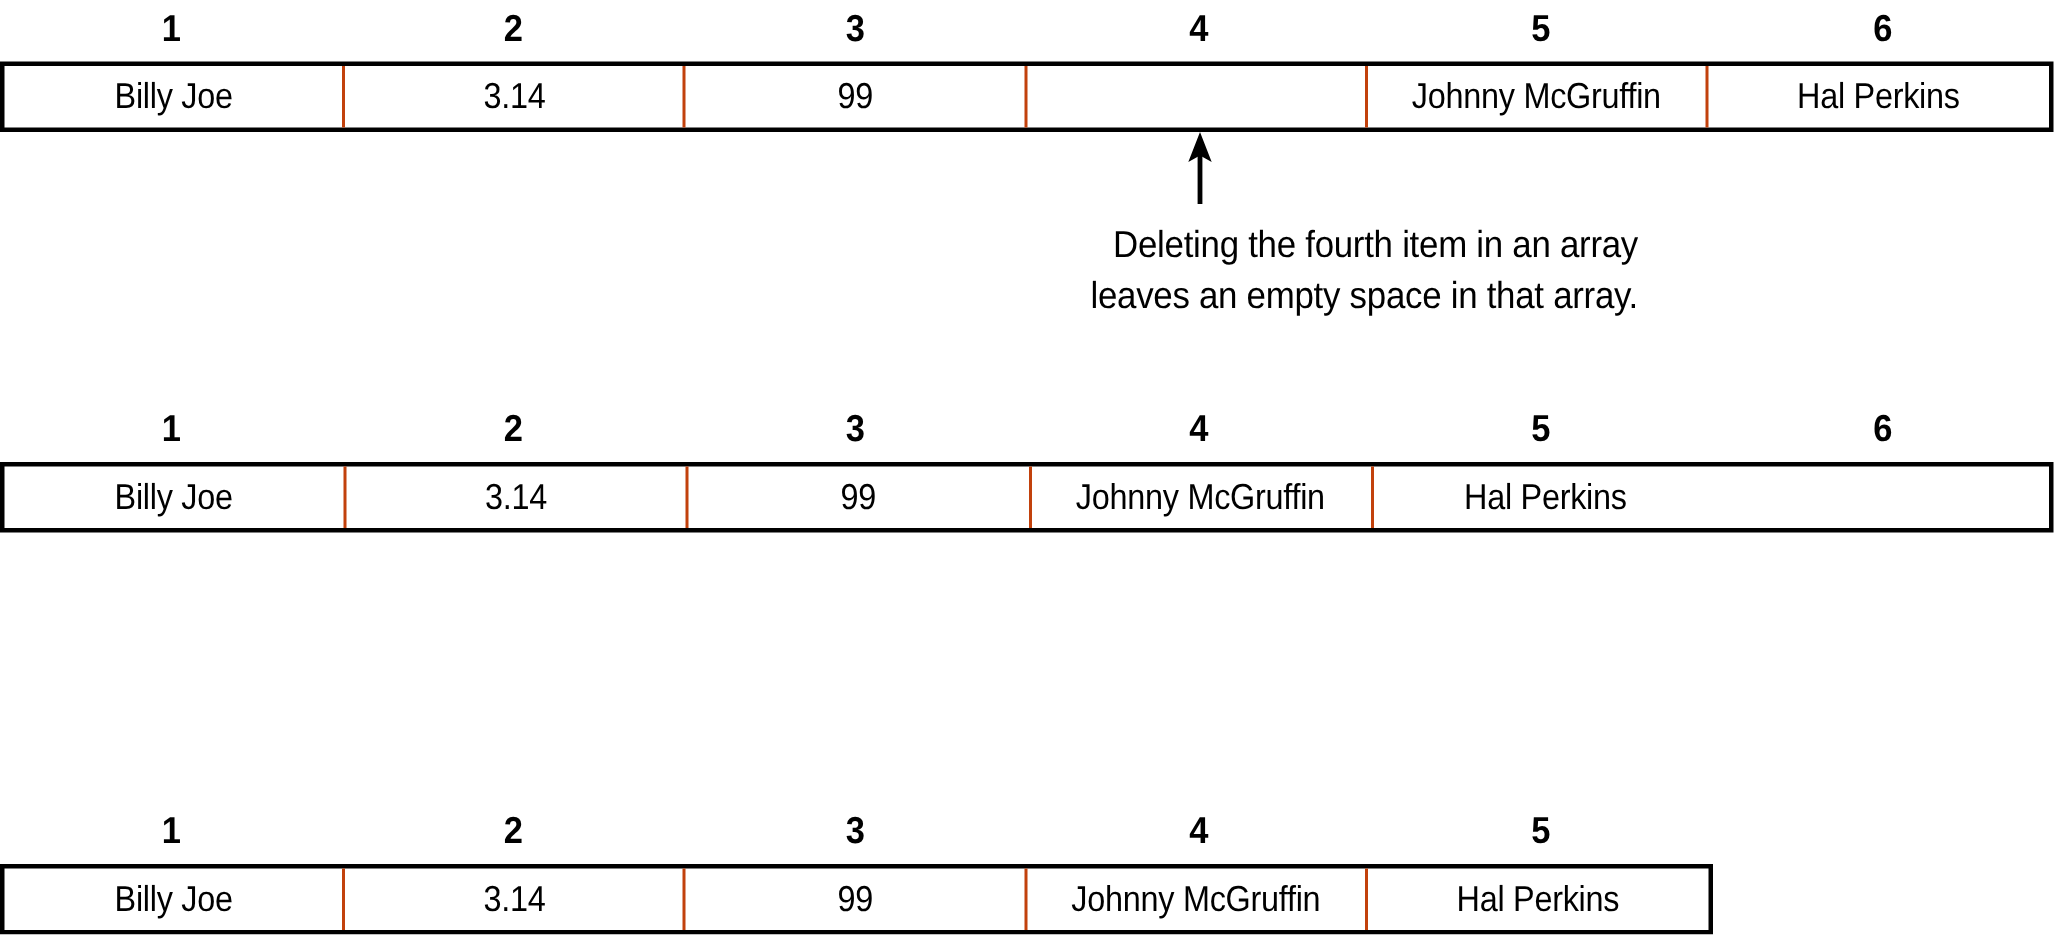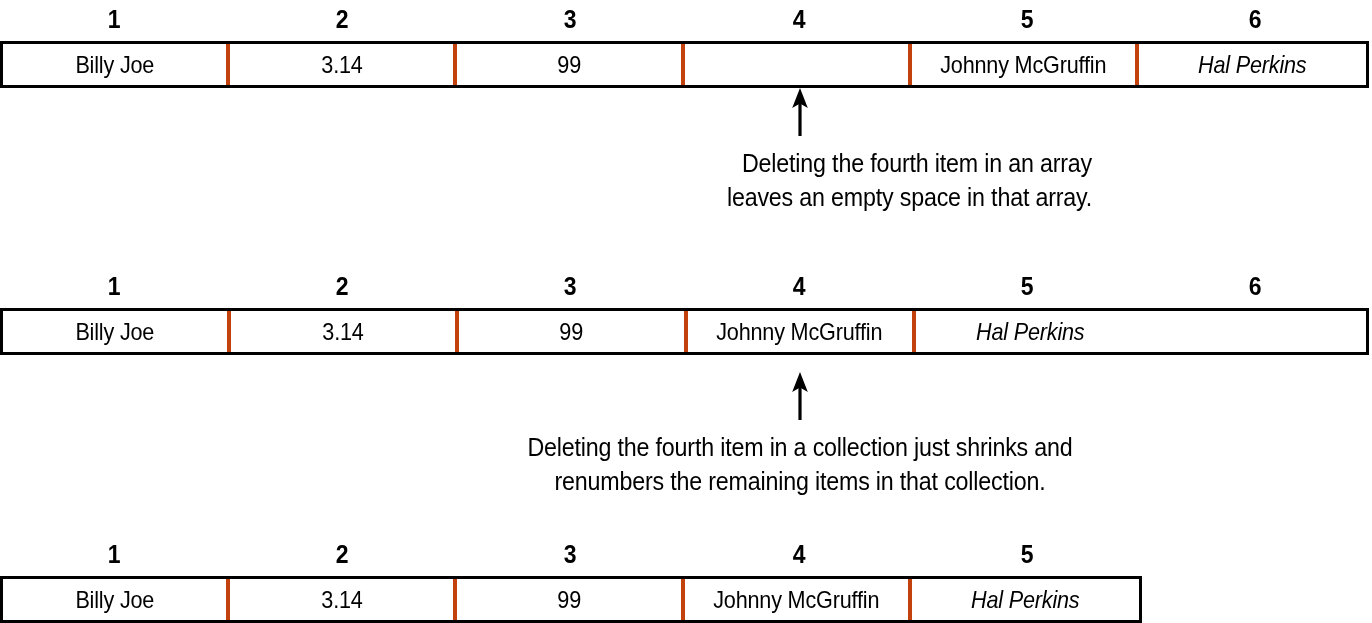--- a/index.html
+++ b/index.html
@@ -46,32 +46,31 @@
     left: 0;
     display: flex;
     border: 3px solid #000;
     box-sizing: border-box;
     background: #fff;
     height: 47px;
   }
   .array-cell {
     width: 228.2px;
     box-sizing: border-box;
-    border-right: 4px solid #c2410c;
+    border-right: 2px solid #c2410c;
     display: flex;
     align-items: center;
     justify-content: center;
     font-size: 24px;
     line-height: 1;
     white-space: nowrap;
     letter-spacing: -0.2px;
   }
   .array-cell:last-child {
     border-right: none;
-    font-style: italic;
   }
   .array-cell span {
     display: inline-block;
     transform: scaleX(0.9);
     transform-origin: center;
   }
 
   
   .callout {
     position: absolute;
@@ -168,28 +167,20 @@
         <span>99</span>
       </div>
     <div class="array-cell">
         <span>Johnny McGruffin</span>
       </div>
     <div class="array-cell">
         <span>Hal Perkins</span>
       </div>
   </div>
 
-  <div class="callout" id="callout-2">
-    <svg class="callout-arrow" width="22" height="48" viewBox="0 0 22 48">
-      <line x1="11" y1="48" x2="11" y2="13" stroke="#000" stroke-width="3.2"></line>
-      <polygon points="11,0 3.2,20 11,15.6 18.8,20" fill="#000"></polygon>
-    </svg>
-    <div class="callout-caption">Deleting the fourth item in a collection just shrinks and
-renumbers the remaining items in that collection.</div>
-  </div>
 
   <div class="index-row" id="index-3">
     <div class="index-cell">1</div>
     <div class="index-cell">2</div>
     <div class="index-cell">3</div>
     <div class="index-cell">4</div>
     <div class="index-cell">5</div>
   </div>
 
   <div class="array-table" id="table-3">

